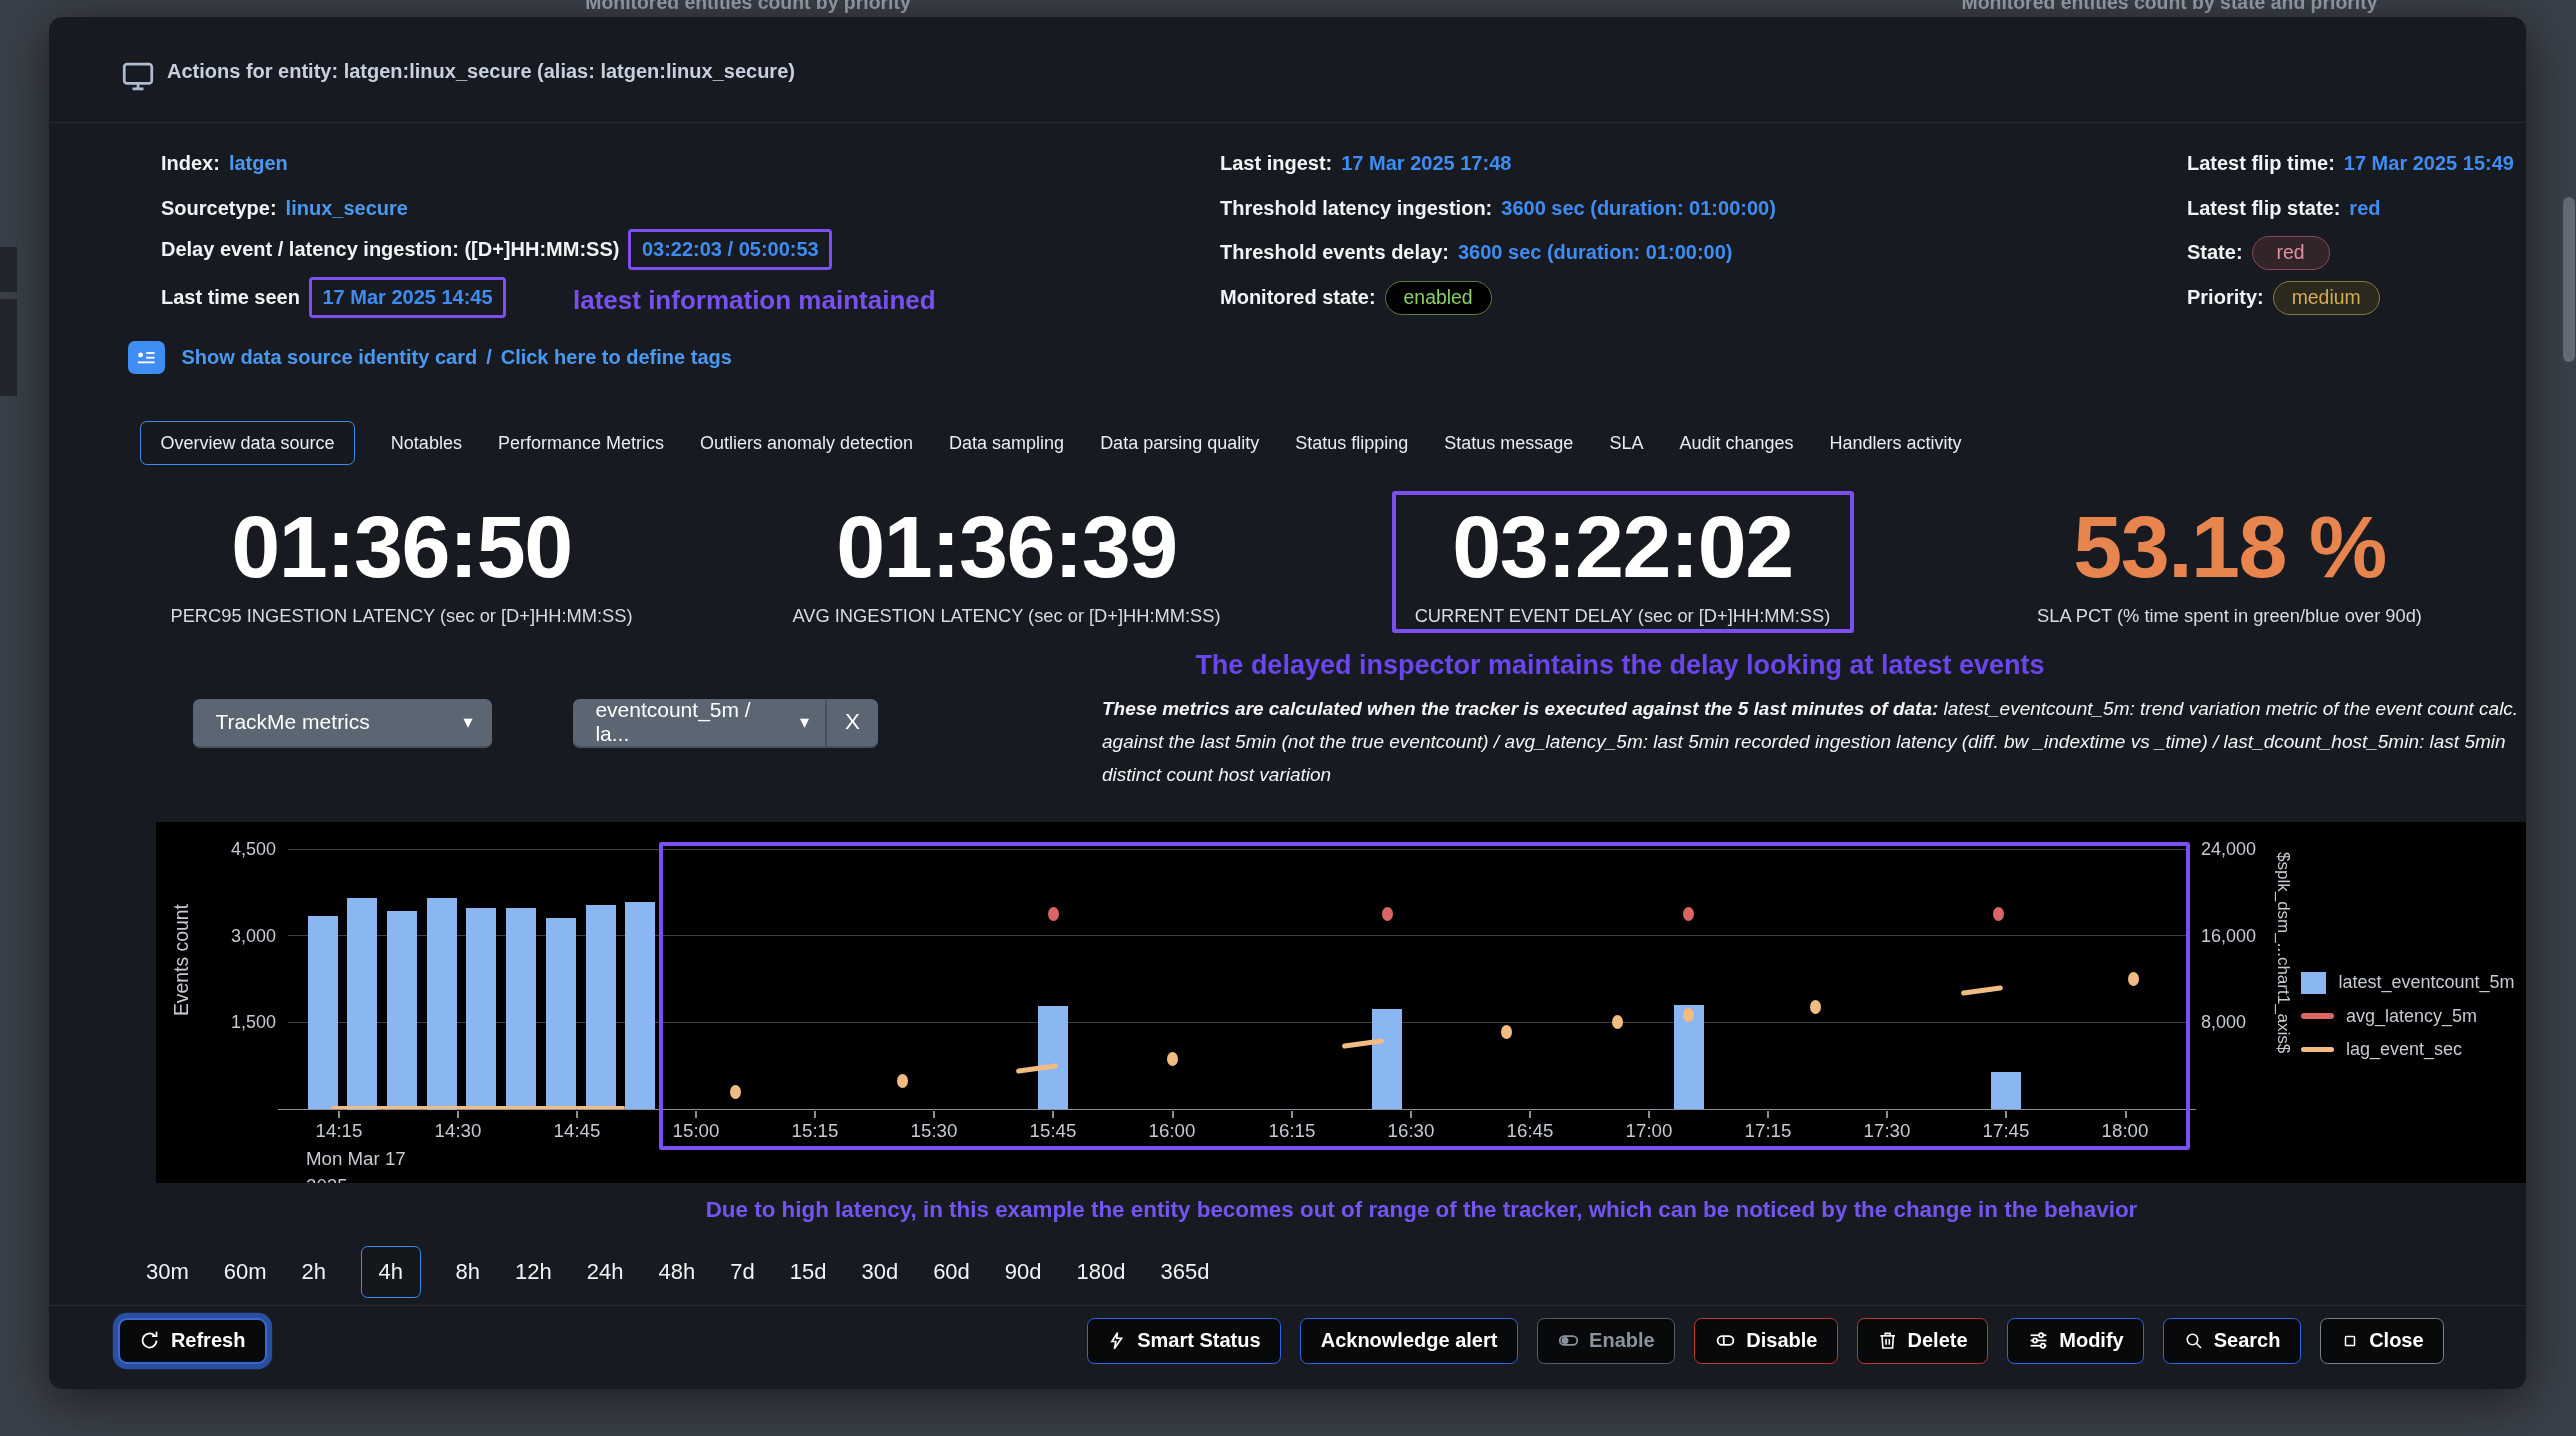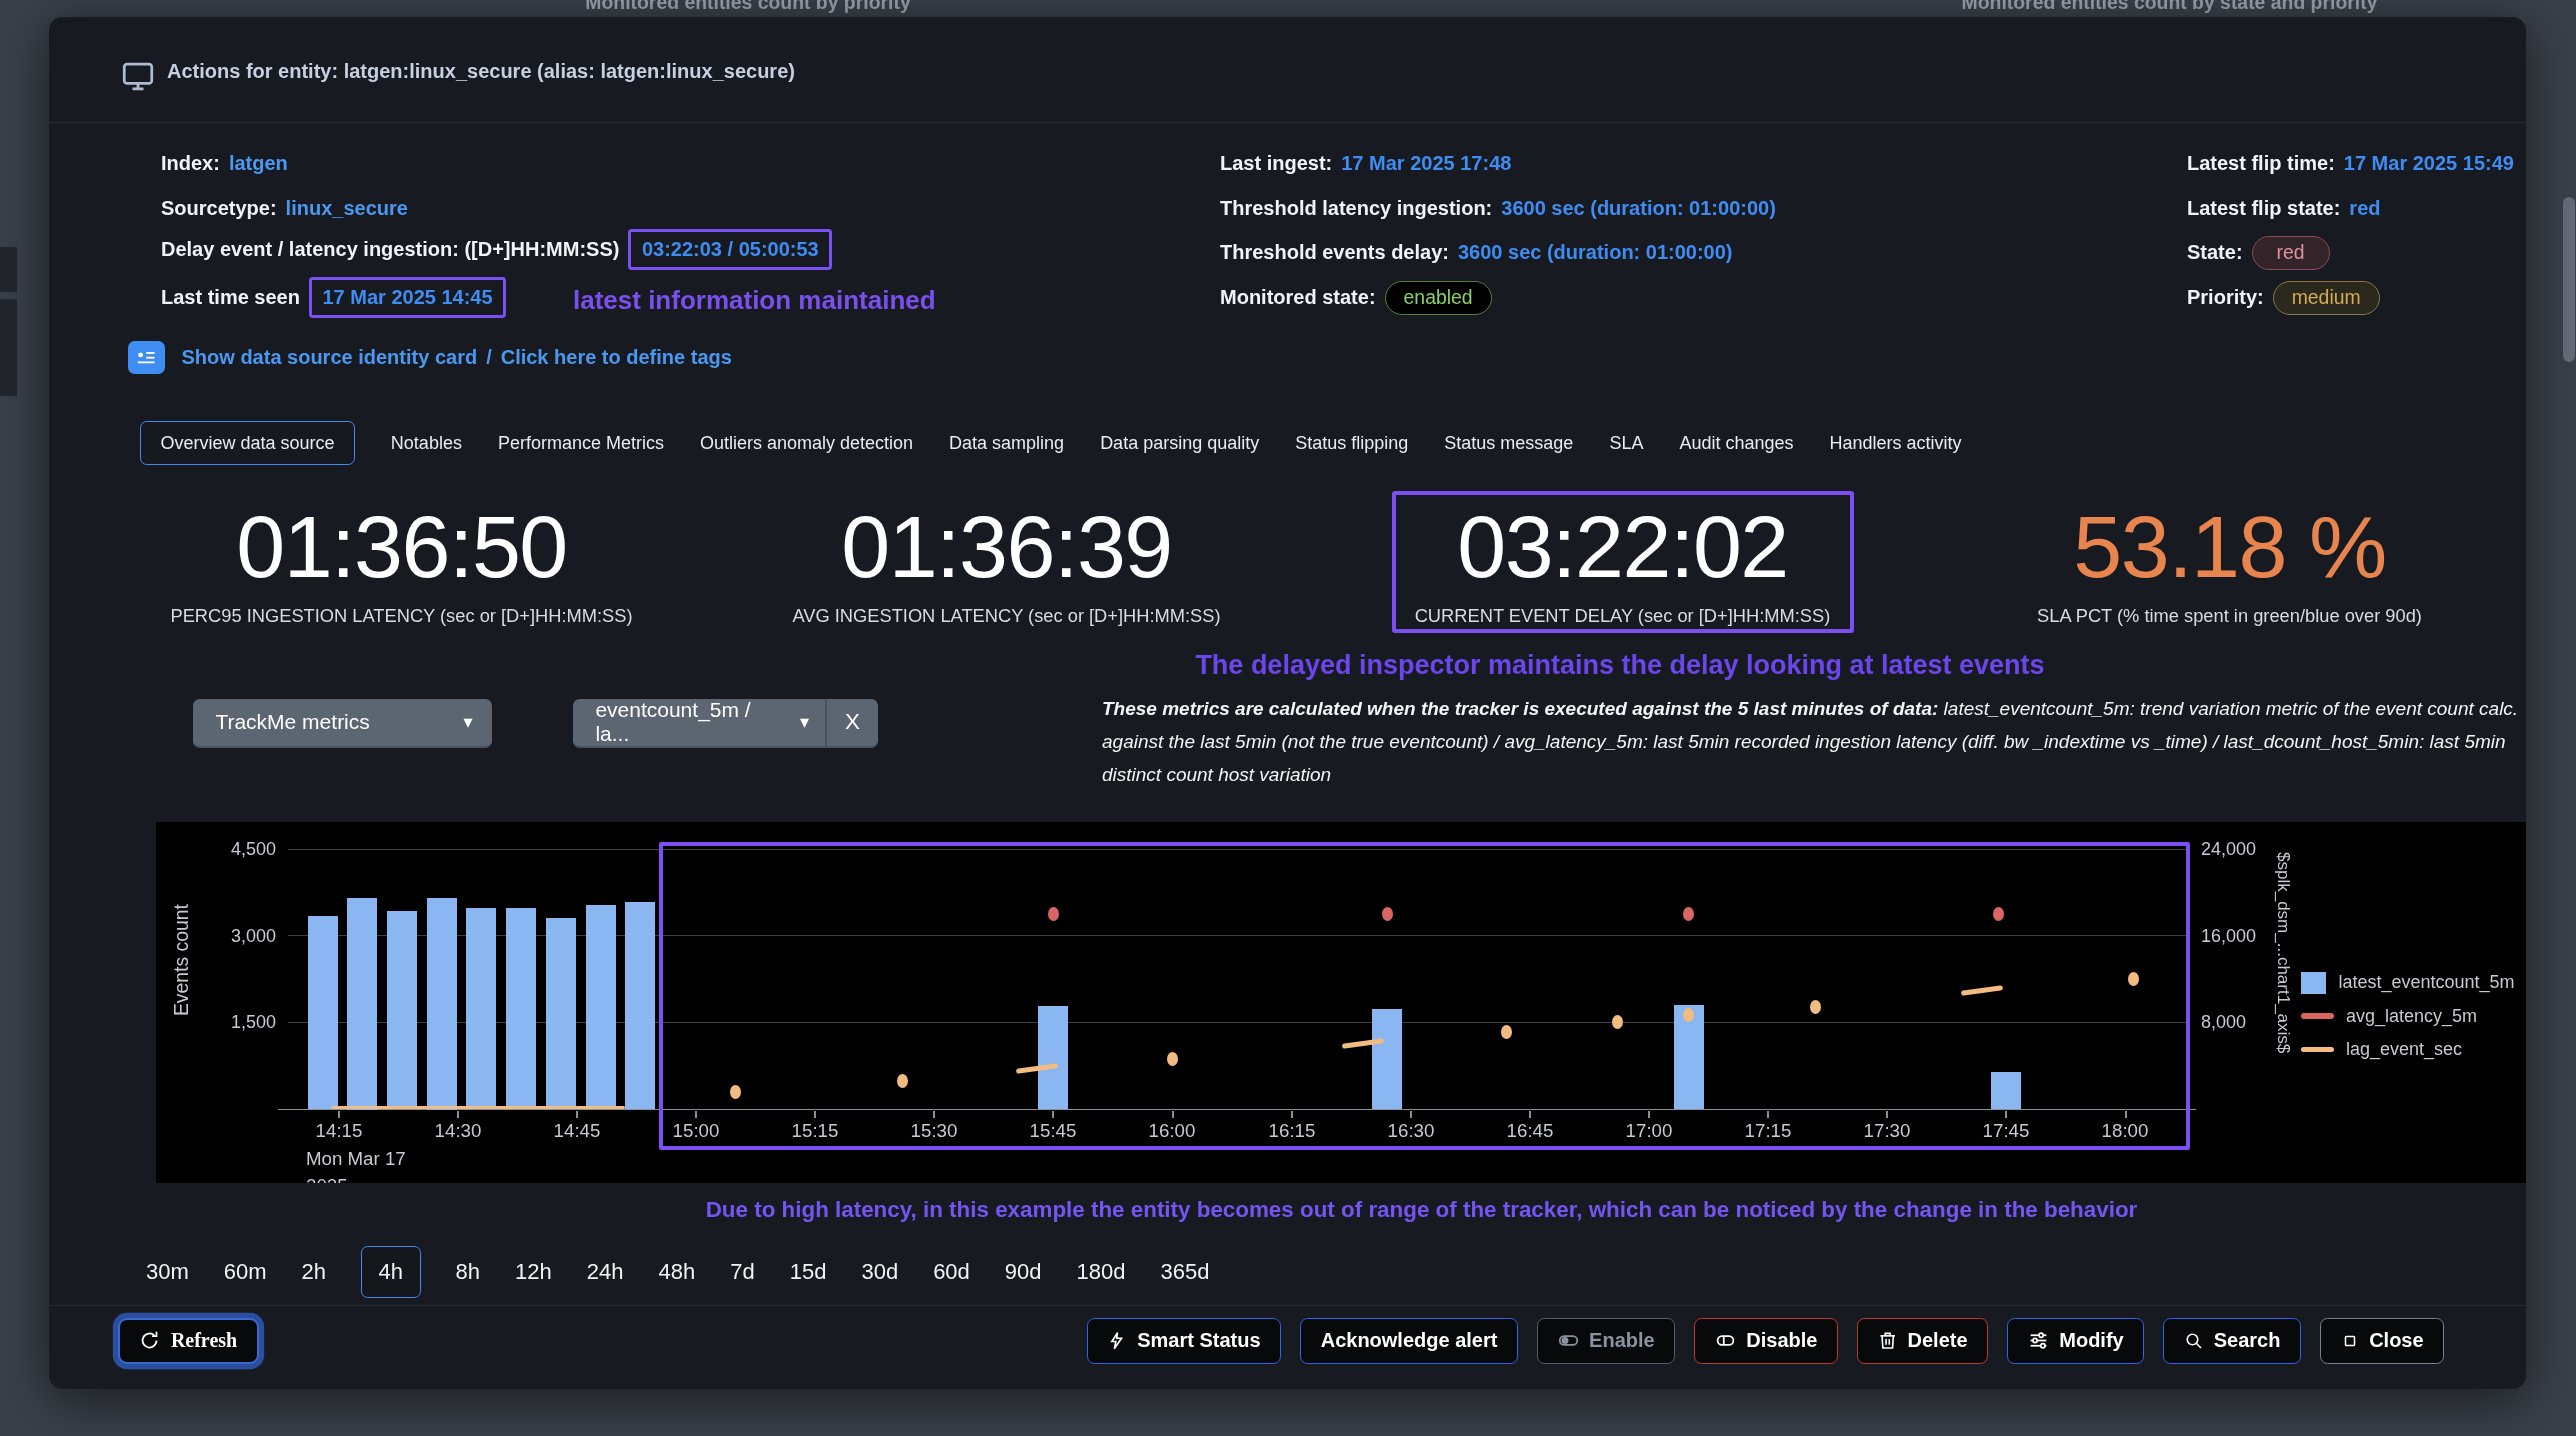--- a/index.html
+++ b/index.html
@@ -40,21 +40,21 @@
   .badge.yellow { color:#d2ad52; border:1.5px solid #8a7940; background:#2b281d; }
   #identity-icon { width:37px; height:33px; background:#3f8df2; border-radius:6.7px; display:flex; align-items:center; justify-content:center; margin-right:16.5px; }
 
   
   #tabs { position:absolute; left:91px; top:402px; height:49px; display:flex; align-items:center; gap:36px; }
   .tab { font-size:18px; color:#e9edf3; cursor:pointer; white-space:nowrap; }
   .tab.selected { border:1.5px solid #3f8df2; border-radius:6.7px; padding:10.5px 19.4px; background:#161a20; }
 
   
   .metric { position:absolute; width:613px; text-align:center; }
-  .metric .mval { font-size:88px; font-weight:400; letter-spacing:-1.5px; color:#ffffff; line-height:90px; }
+  .metric .mval { font-size:88px; font-weight:700; letter-spacing:-1.5px; color:#ffffff; line-height:90px; }
   .metric .mlabel { font-size:18.3px; color:#d8dce3; margin-top:13.5px; }
   .metric.orange .mval { color:#e8854f; }
   #metric-box { position:absolute; left:1343px; top:474px; width:462px; height:142px; border:4.5px solid #7b4ff2; border-radius:3px; }
 
   #delay-heading { position:absolute; left:898px; top:633px; width:1346px; text-align:center;
     font-size:27px; font-weight:700; color:#6b46ec; }
   #metrics-note { position:absolute; left:1053px; top:675px; width:1421px; font-size:19px; font-style:italic;
     color:#f2f4f7; line-height:33px; }
   #metrics-note b { font-weight:700; }
 
@@ -96,21 +96,21 @@
   
   #ranges { position:absolute; left:97px; top:1228px; height:55px; display:flex; align-items:center; gap:35px; }
   .range { font-size:22px; color:#f2f4f7; cursor:pointer; }
   .range.selected { border:1.5px solid #3f8df2; border-radius:6.7px; padding:12px 16.5px; background:#14171c; }
 
   
   #footer-divider { position:absolute; left:0; top:1288px; width:100%; height:1.5px; background:#272c34; }
   .fbtn { height:46px; background:#07090b; border-radius:7.5px; display:inline-flex; align-items:center;
     justify-content:center; gap:10.5px; font-size:20px; font-weight:700; color:#fff; padding:0 19.4px;
     cursor:pointer; white-space:nowrap; }
-  #refresh-btn { position:absolute; left:69px; top:1301px; border:2.2px solid #3a67d1; box-shadow:0 0 0 5.2px #2b4fa0; border-radius:9px;font-family:Liberation Serif, serif; }
+  #refresh-btn { position:absolute; left:69px; top:1301px; border:2.2px solid #3a67d1; box-shadow:0 0 0 5.2px #2b4fa0; border-radius:9px; }
   #footer-right { position:absolute; right:82px; top:1301px; display:flex; gap:19.4px; }
   .fbtn.blue { border:1.5px solid #2f66e8; }
   .fbtn.red { border:1.5px solid #c0392b; }
   .fbtn.gray { border:1.5px solid #7a828d; }
   .fbtn.disabled { border:1.5px solid #555e69; color:#8a939e; cursor:default; }
   .fbtn svg { flex:0 0 auto; }
 </style>
 </head>
 <body>
 

